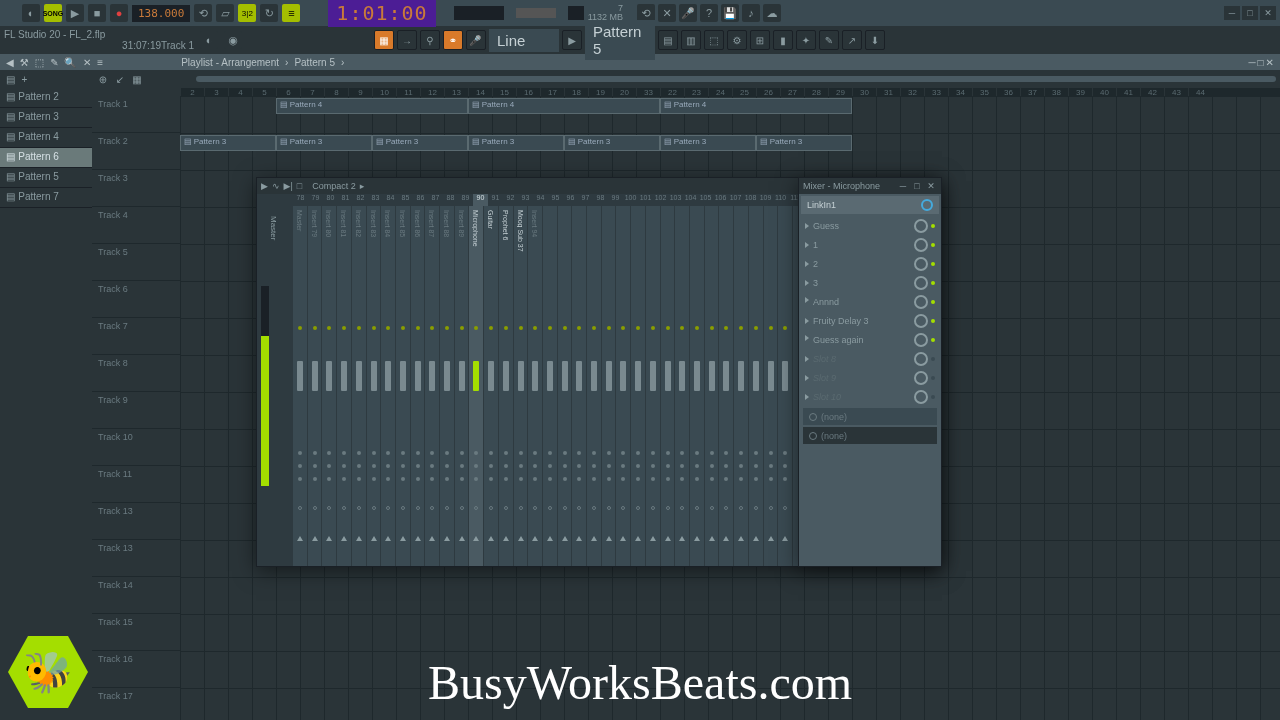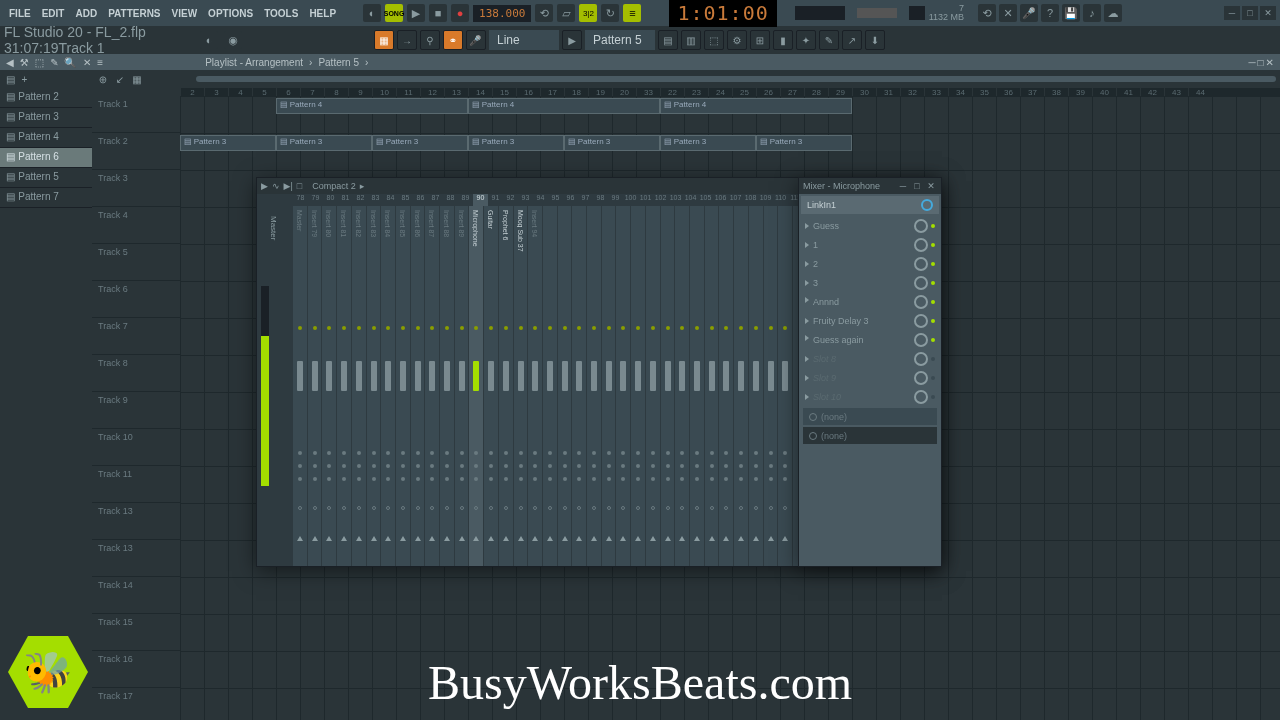--- a/index.html
+++ b/index.html
@@ -5,32 +5,32 @@
 * { margin:0; padding:0; box-sizing:border-box; font-family:Arial,sans-serif; }
 body { background:#1a2428; width:1280px; height:720px; overflow:hidden; position:relative; color:#8a9ba0; font-size:10px; }
 
 
 .topbar { height:26px; background:#3a4a52; display:flex; align-items:center; padding:0 4px; gap:4px; }
 .menu { display:flex; gap:1px; }
 .menu span { padding:4px 5px; font-size:10px; color:#c5d0d4; cursor:pointer; font-weight:bold; }
 .tbbtn { width:18px; height:18px; background:#2a3438; border-radius:2px; display:flex; align-items:center; justify-content:center; color:#8a9ba0; font-size:11px; }
 .tbbtn.on { background:#a4be00; color:#000; }
 .tempo { background:#1a2026; color:#c97a3a; padding:2px 6px; font-family:monospace; font-size:11px; }
-.timedisp { background:#000000; color:#c97a3a; padding:2px 8px; font-family:monospace; font-size:20px; letter-spacing:1px; }
+.timedisp { background:#4c1d95; color:#c97a3a; padding:2px 8px; font-family:monospace; font-size:20px; letter-spacing:1px; }
 .meminfo { font-size:9px; color:#8a9ba0; text-align:right; line-height:1; }
 .winctrl { display:flex; gap:2px; margin-left:auto; }
 .winctrl span { width:16px; height:14px; background:#2a3438; display:flex; align-items:center; justify-content:center; font-size:9px; }
 
 
 .inforow { height:28px; background:#2a3438; display:flex; align-items:center; padding:0 4px; gap:6px; }
-.infoleft { width:190px; font-size:14px; color:#8a9ba0; }
+.infoleft { width:190px; font-size:10px; color:#8a9ba0; }
 .tb2 { display:flex; gap:3px; align-items:center; }
 .tb2btn { width:20px; height:20px; background:#2a3438; border:1px solid #1a2026; border-radius:2px; display:flex; align-items:center; justify-content:center; font-size:10px; }
 .tb2btn.orange { background:#d97a2a; color:#fff; }
-.pdrop { background:#3a4a52; padding:3px 8px; font-size:12px; color:#c5d0d4; width:70px; }
+.pdrop { background:#3a4a52; padding:3px 8px; font-size:15px; color:#c5d0d4; width:70px; }
 
 
 .bcrow { height:16px; background:#4a5a62; display:flex; align-items:center; padding:0 6px; font-size:10px; color:#b5c0c4; gap:6px; }
 
 
 .sidebar { position:absolute; left:0; top:70px; width:92px; height:650px; background:#2a3438; }
 .patitem { height:20px; padding:3px 6px; font-size:10px; color:#8a9ba0; border-bottom:1px solid #1a2026; cursor:pointer; }
 .patitem.sel { background:#6a7a7a; color:#d5e0e4; }
 
 
@@ -99,30 +99,20 @@
 .watermark { position:absolute; left:50%; bottom:10px; transform:translateX(-50%); font-size:48px; color:#fff; font-family:Georgia,serif; }
 .logo { position:absolute; left:8px; bottom:8px; width:80px; height:80px; background:#a4de00; display:flex; align-items:center; justify-content:center; font-size:40px; clip-path:polygon(25% 5%,75% 5%,100% 50%,75% 95%,25% 95%,0 50%); }
 
 .flex { display:flex; align-items:center; }
 .gap { gap:3px; }
 </style>
 </head>
 <body>
 
 <div class="topbar">
-  <div class="menu" id="menu">
-      <span>FILE</span>
-      <span>EDIT</span>
-      <span>ADD</span>
-      <span>PATTERNS</span>
-      <span>VIEW</span>
-      <span>OPTIONS</span>
-      <span>TOOLS</span>
-      <span>HELP</span>
-    </div>
   <div style="width:14px"></div>
   <div class="tbbtn">◐</div>
   <div class="tbbtn on" style="font-size:7px;font-weight:bold">SONG</div>
   <div class="tbbtn">▶</div>
   <div class="tbbtn">■</div>
   <div class="tbbtn" style="color:#e04040">●</div>
   <div class="tempo">138.000</div>
   <div class="tbbtn">⟲</div>
   <div class="tbbtn">▱</div>
   <div class="tbbtn on" style="font-size:8px">3|2</div>
@@ -150,21 +140,21 @@
   <div class="winctrl">
     <span>─</span>
     <span>□</span>
     <span>✕</span>
   </div>
 </div>
 
 <div class="inforow">
   <div class="infoleft">
     <div>FL Studio 20 - FL_2.flp</div>
-    <div style="display:flex;justify-content:flex-start">
+    <div style="display:flex;justify-content:flex-end">
       <span>31:07:19</span>
       <span>Track 1</span>
     </div>
   </div>
   <div class="tbbtn">◐</div>
   <div class="tbbtn">◉</div>
   <div style="width:120px"></div>
   <div class="tb2">
     <div class="tb2btn orange">▦</div>
     <div class="tb2btn">→</div>
@@ -188,21 +178,21 @@
 </div>
 
 <div class="bcrow">
   <span>◀</span>
   <span>⚒</span>
   <span>⬚</span>
   <span>✎</span>
   <span>🔍</span>
   <span>✕</span>
   <span>≡</span>
-  <span style="margin-left:96px">Playlist - Arrangement</span>
+  <span style="margin-left:72px">Playlist - Arrangement</span>
   <span>›</span>
   <span>Pattern 5</span>
   <span>›</span>
   <div style="margin-left:auto;display:flex;gap:2px">
     <span>─</span>
     <span>□</span>
     <span>✕</span>
   </div>
 </div>
 

